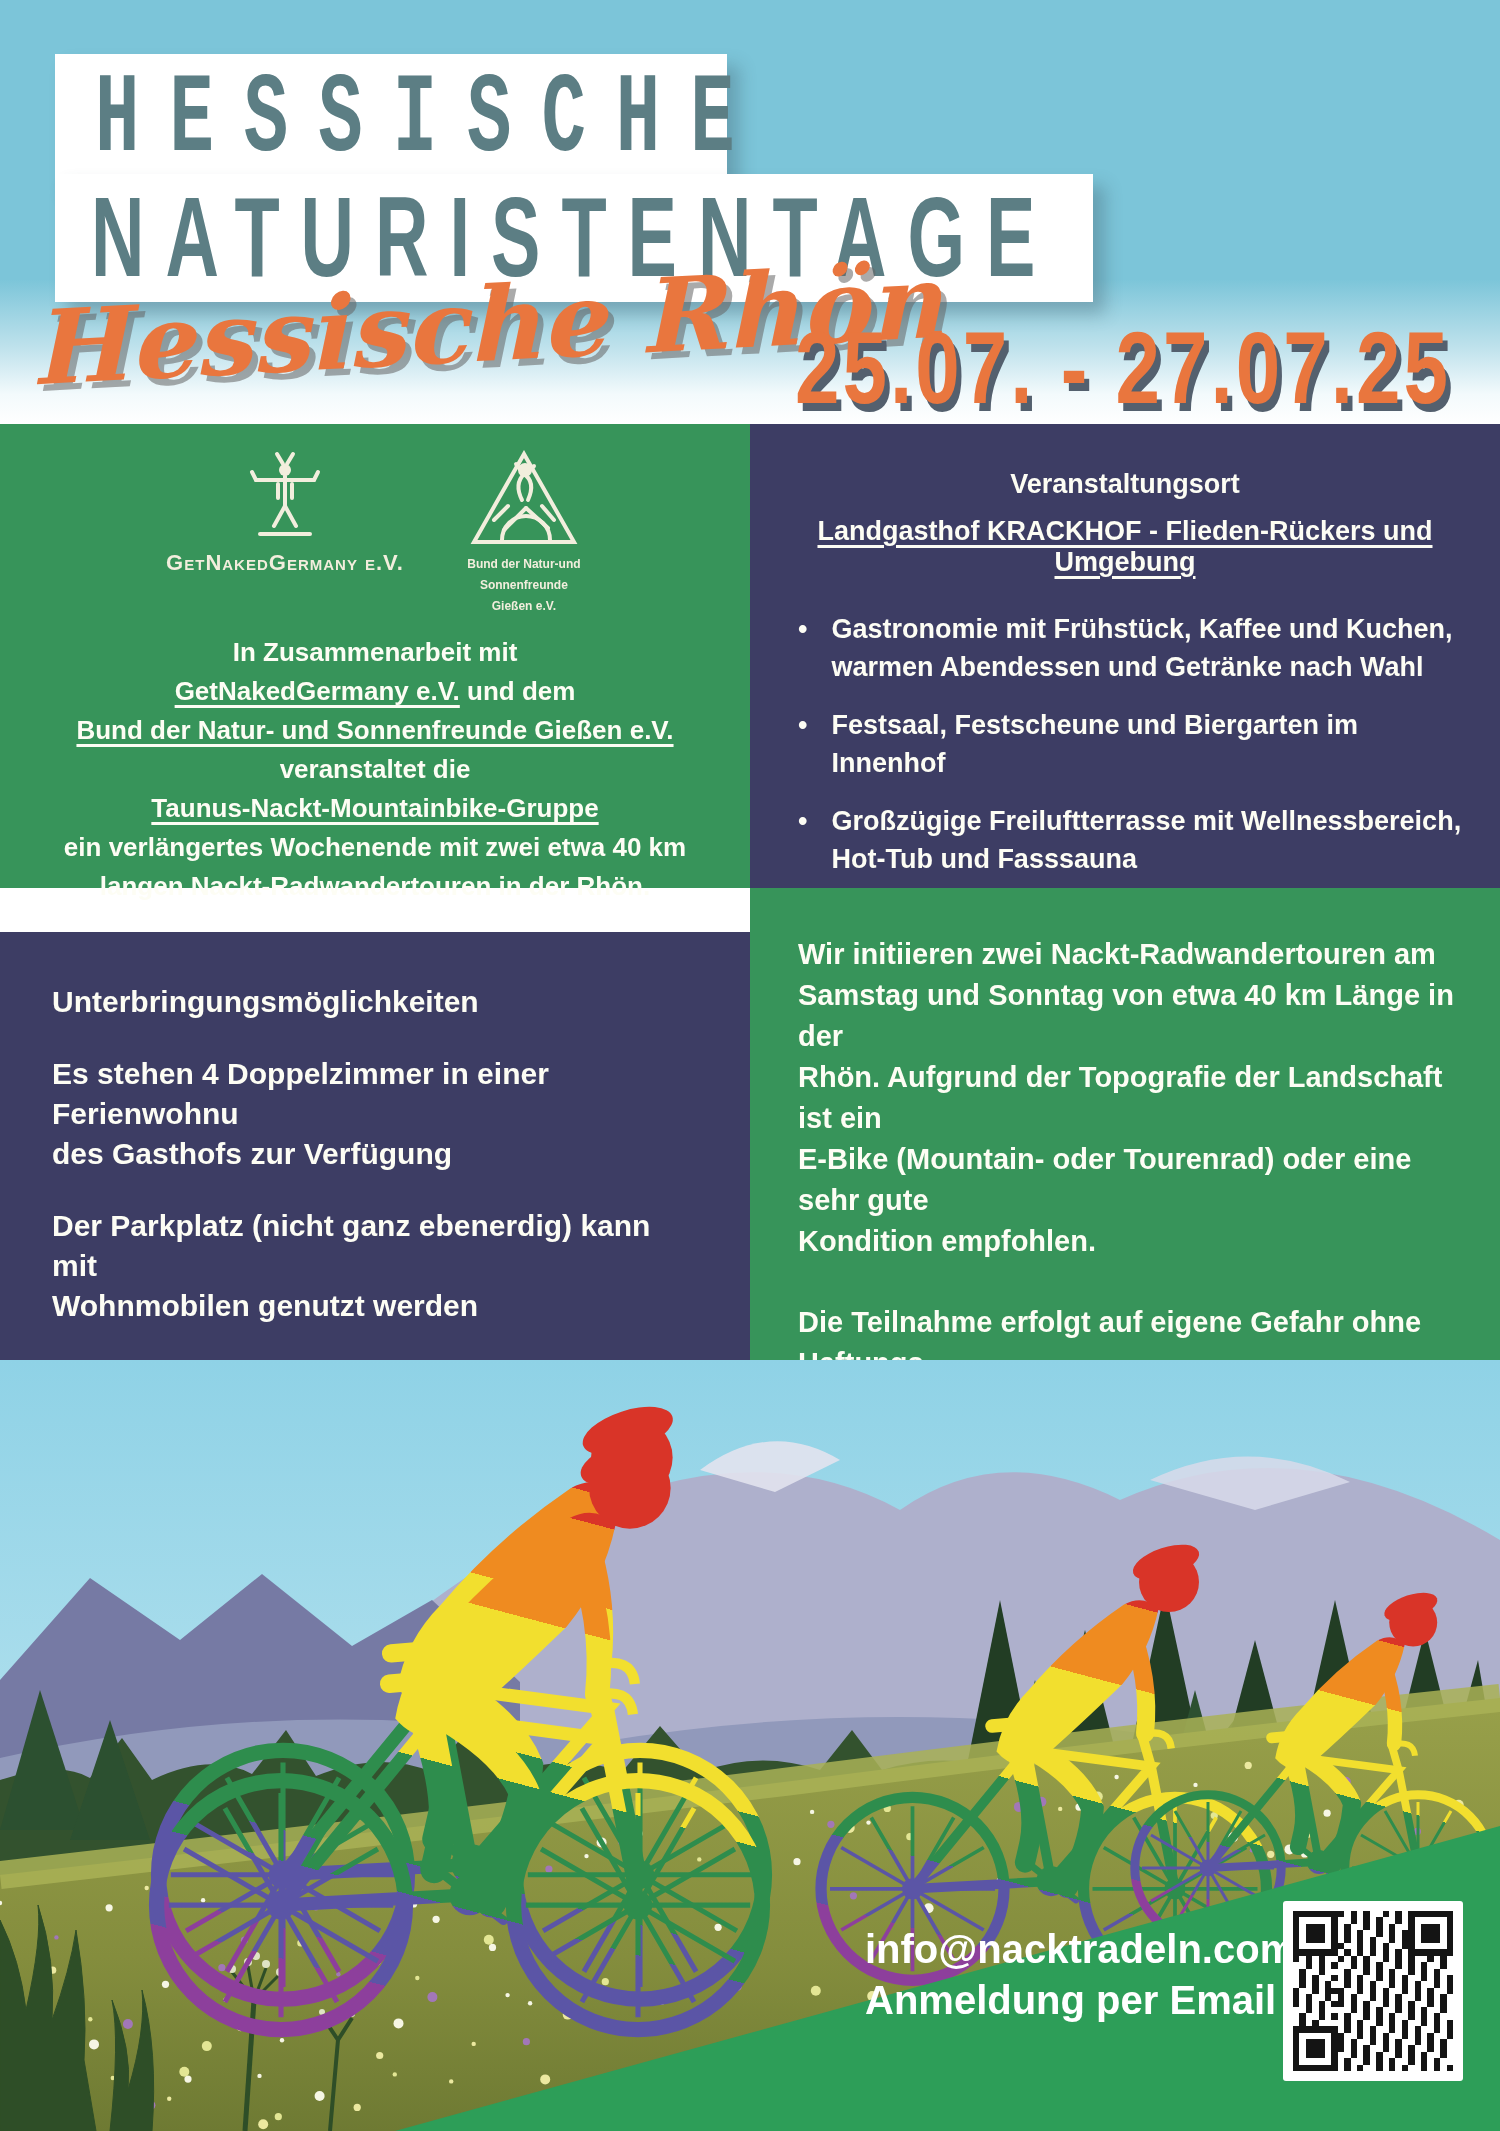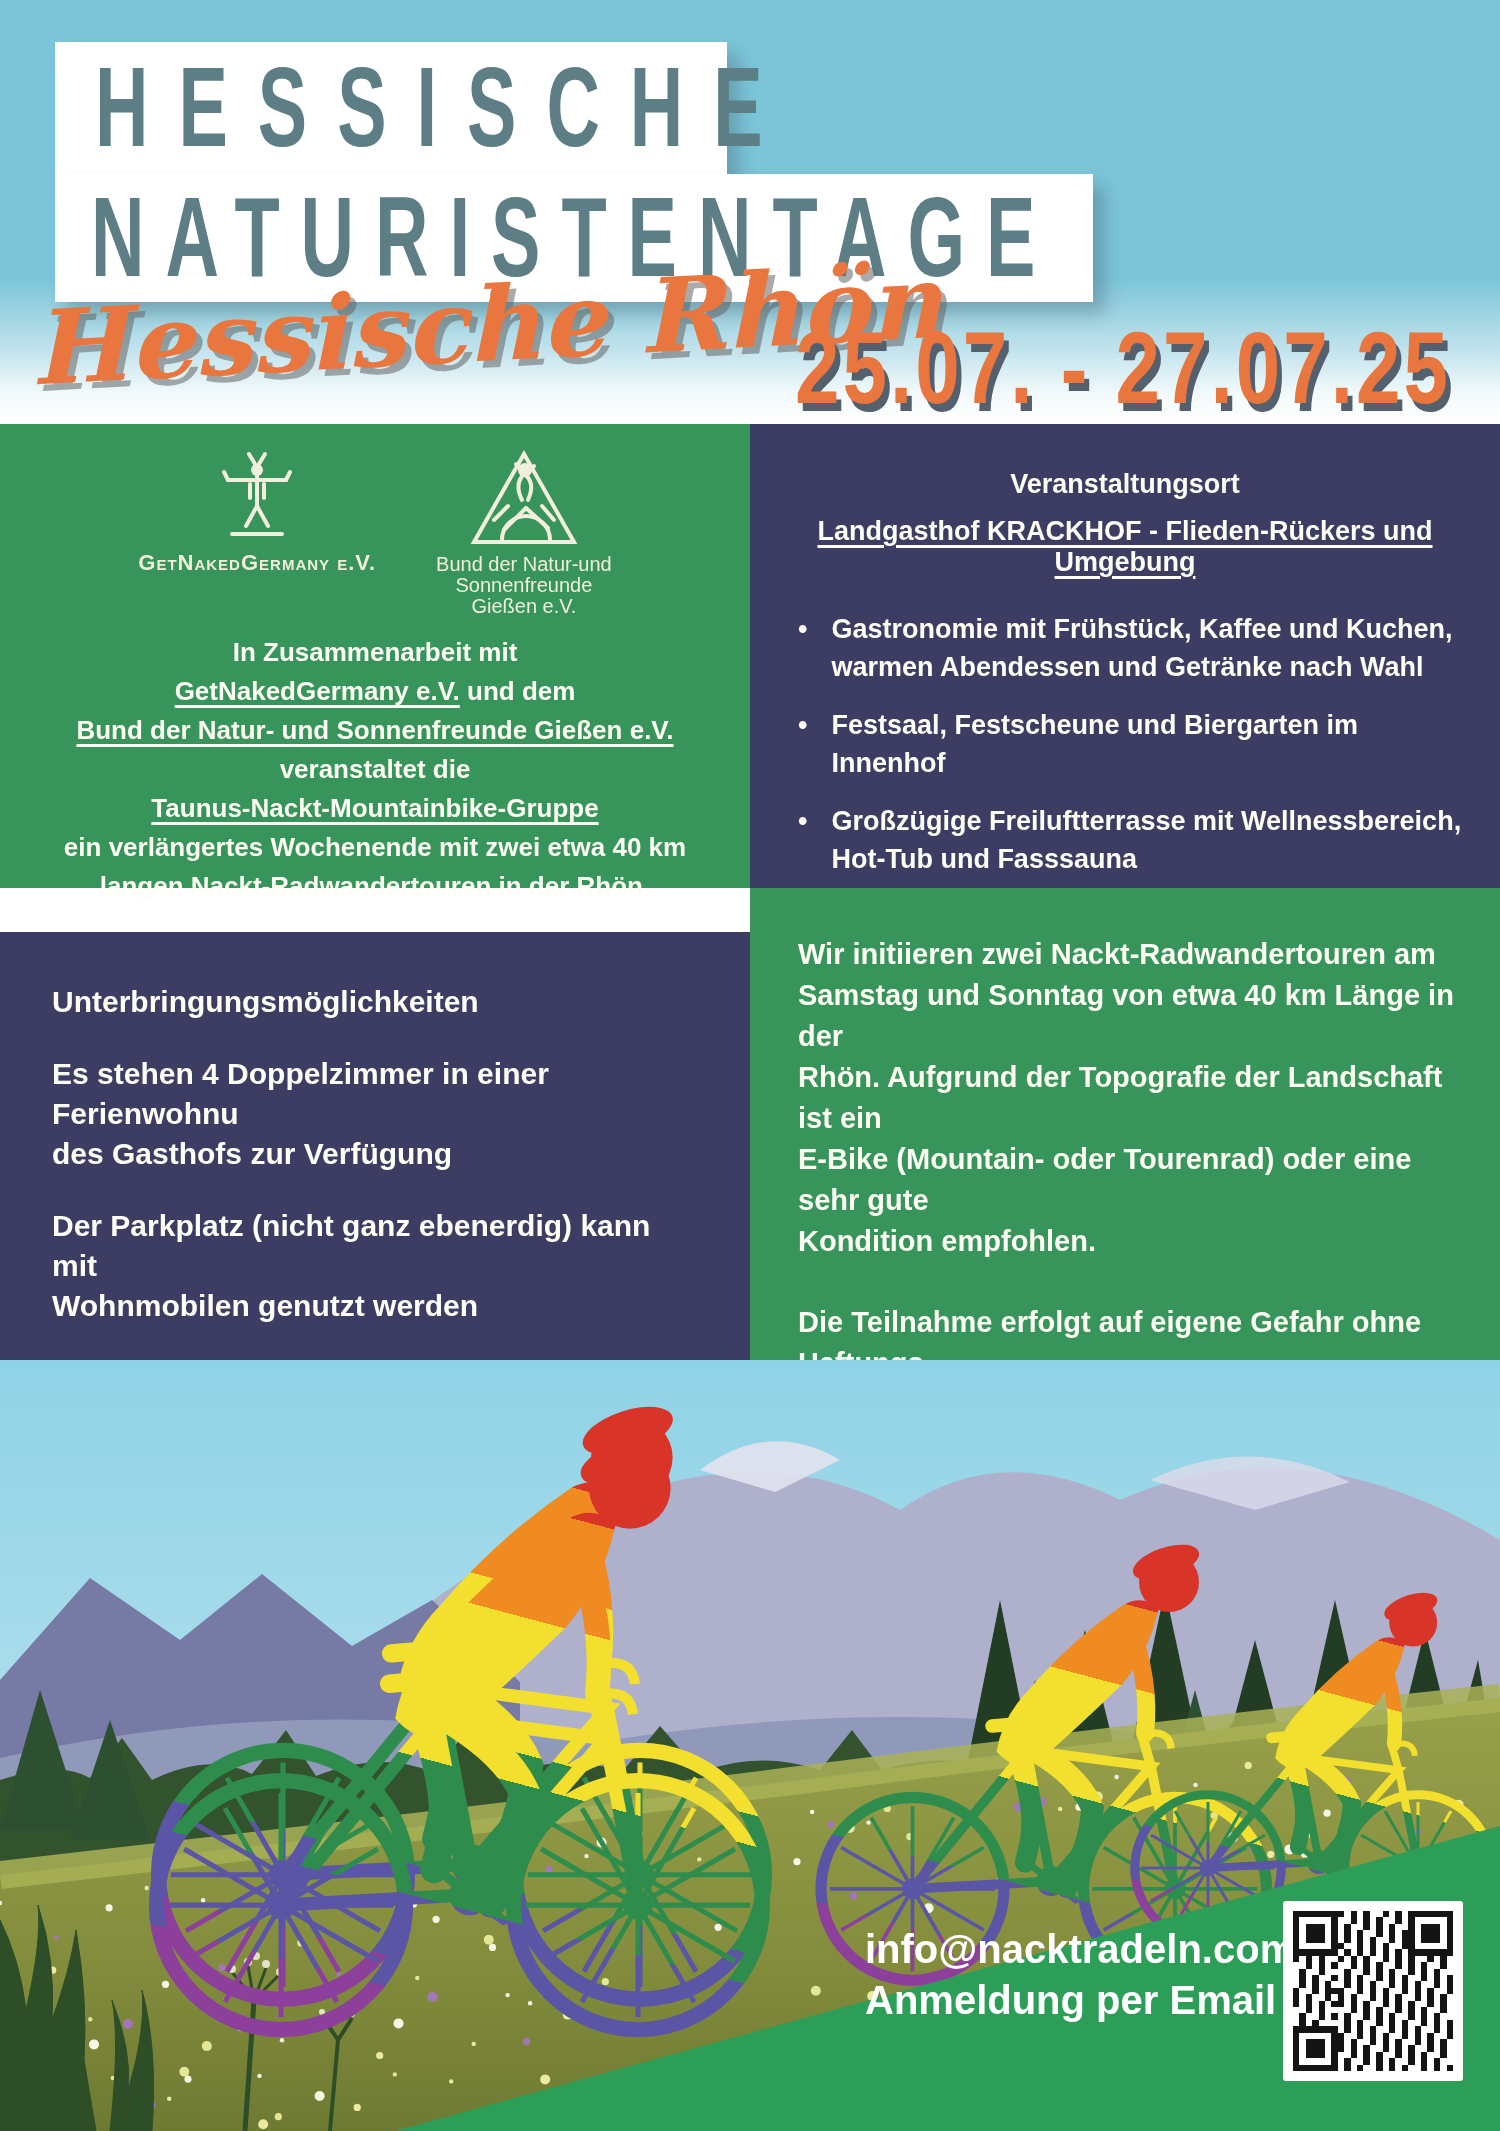--- a/index.html
+++ b/index.html
@@ -7,21 +7,21 @@
     position:relative; width:1500px; height:2131px; overflow:hidden;
     font-family:"Liberation Sans", sans-serif; background:#ffffff;
   }
 
   
   .header {
     position:absolute; left:0; top:0; width:1500px; height:424px;
     background:linear-gradient(180deg,#7cc5d9 0%, #7cc5d9 66%, #bfe2ec 82%, #f3fafc 93%, #ffffff 100%);
   }
   .title-box { position:absolute; background:#ffffff; box-shadow:12px 12px 16px rgba(60,85,95,.32); }
-  .title-box1 { left:55px; top:42px; width:672px; height:132px; }
+  .title-box1 { left:55px; top:54px; width:672px; height:132px;font-family:Liberation Mono, monospace; }
   .title-box2 { left:55px; top:174px; width:1038px; height:128px; }
   .title-text {
     display:block; color:#5c7e84; font-weight:bold; white-space:nowrap;
     transform:scaleY(1.52); transform-origin:center;
   }
   .title-box1 .title-text { font-size:74px; letter-spacing:30px; line-height:132px; padding-left:40px; }
   .title-box2 .title-text { font-size:74px; letter-spacing:21px; line-height:128px; padding-left:36px; }
 
   .promo {
     position:absolute; left:830px; top:24px; width:660px; text-align:center;
@@ -46,21 +46,21 @@
   .q-green { background:#37945a; }
   .q-navy  { background:#3d3d64; }
   .q1 { left:0;     top:424px; height:464px; }
   .q2 { left:750px; top:424px; height:464px; }
   .q3 { left:0;     top:932px; height:472px; }
   .q4 { left:750px; top:888px; height:552px; }
 
   .logos { display:flex; justify-content:center; align-items:flex-start; gap:60px; padding-top:26px; }
   .logo-block { text-align:center; color:#f2eedd; }
   .logo-gng-label { font-size:22px; letter-spacing:1px; font-variant:small-caps; margin-top:4px; font-weight:bold; }
-  .logo-bns-label { font-size:20px; line-height:21px; margin-top:4px; white-space:pre-line; font-weight:normal; }
+  .logo-bns-label { font-size:12px; line-height:21px; margin-top:4px; white-space:pre-line; font-weight:bold; }
 
   .collab-text { margin-top:16px; text-align:center; font-size:26px; line-height:39px; padding:0 20px; }
   .ul { text-decoration:underline; text-decoration-thickness:3px; text-underline-offset:5px; }
   .prewrap { white-space:pre-line; }
 
   .q2-inner { padding:45px 38px 0 38px; font-size:27px; }
   .venue-heading { text-align:center; margin-bottom:16px; }
   .venue-name { text-align:center; margin-bottom:32px; }
   .bullet-row { display:flex; gap:24px; line-height:38px; margin:0 0 20px 10px; text-align:left; }
   .bullet-dot { flex:none; }

